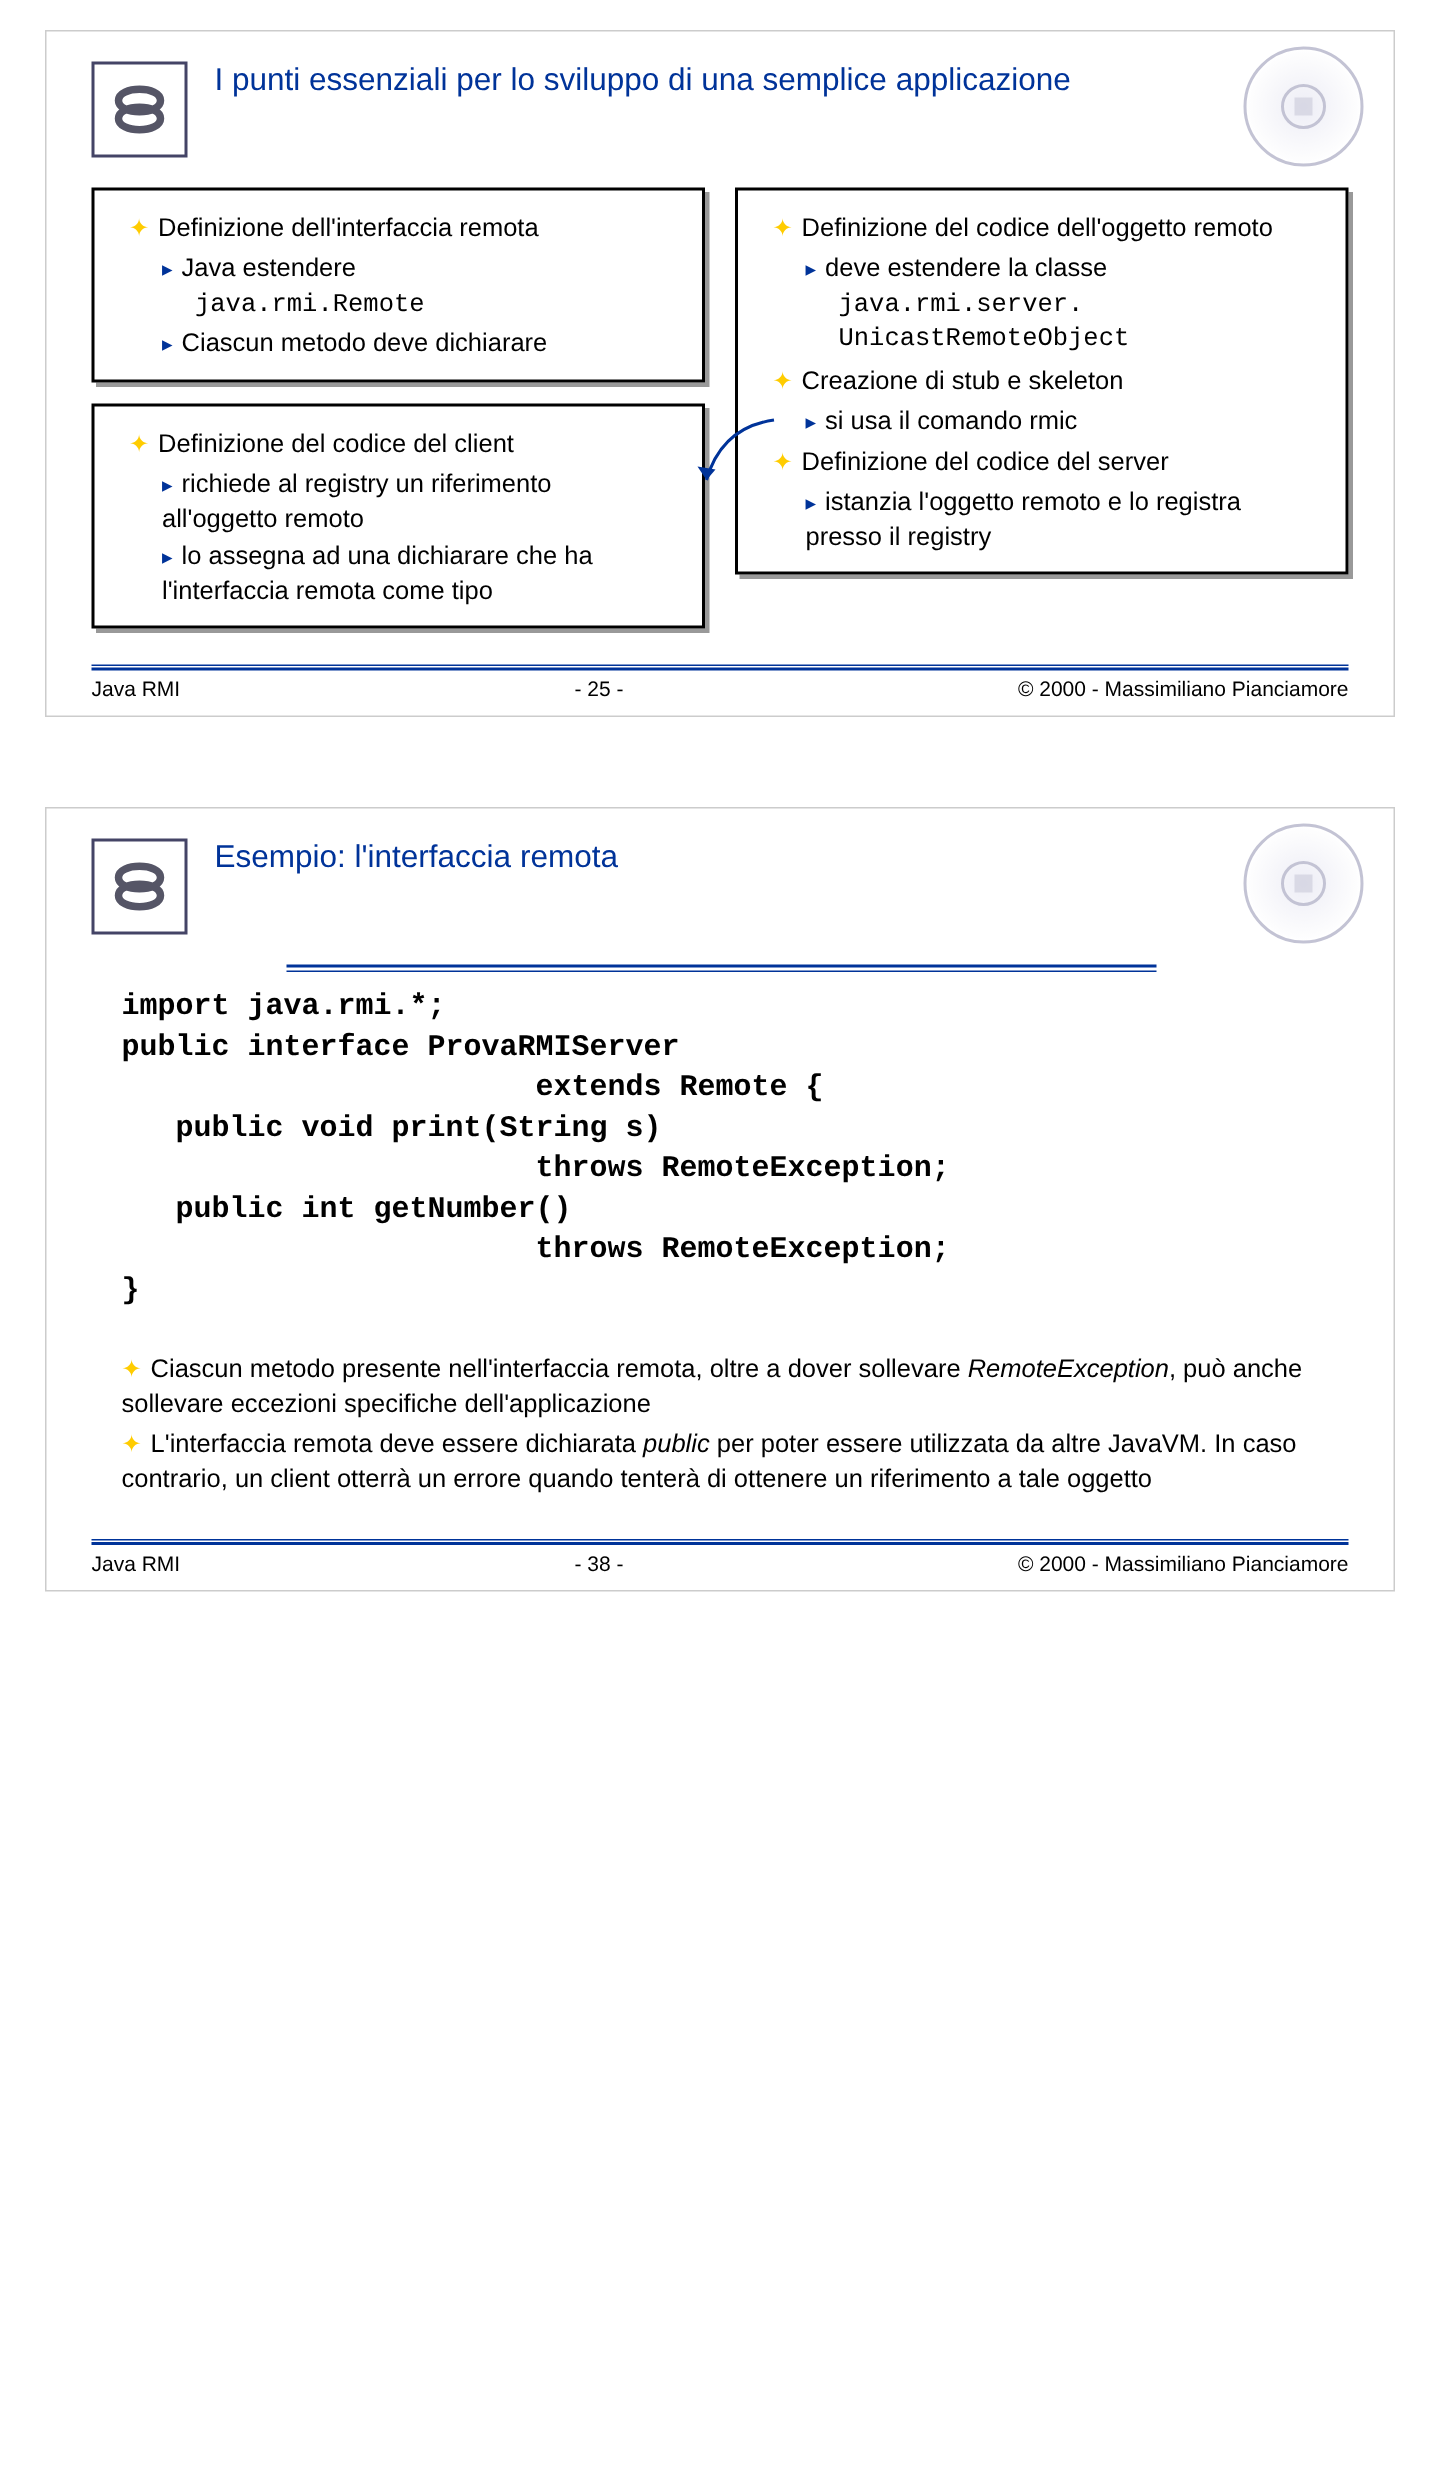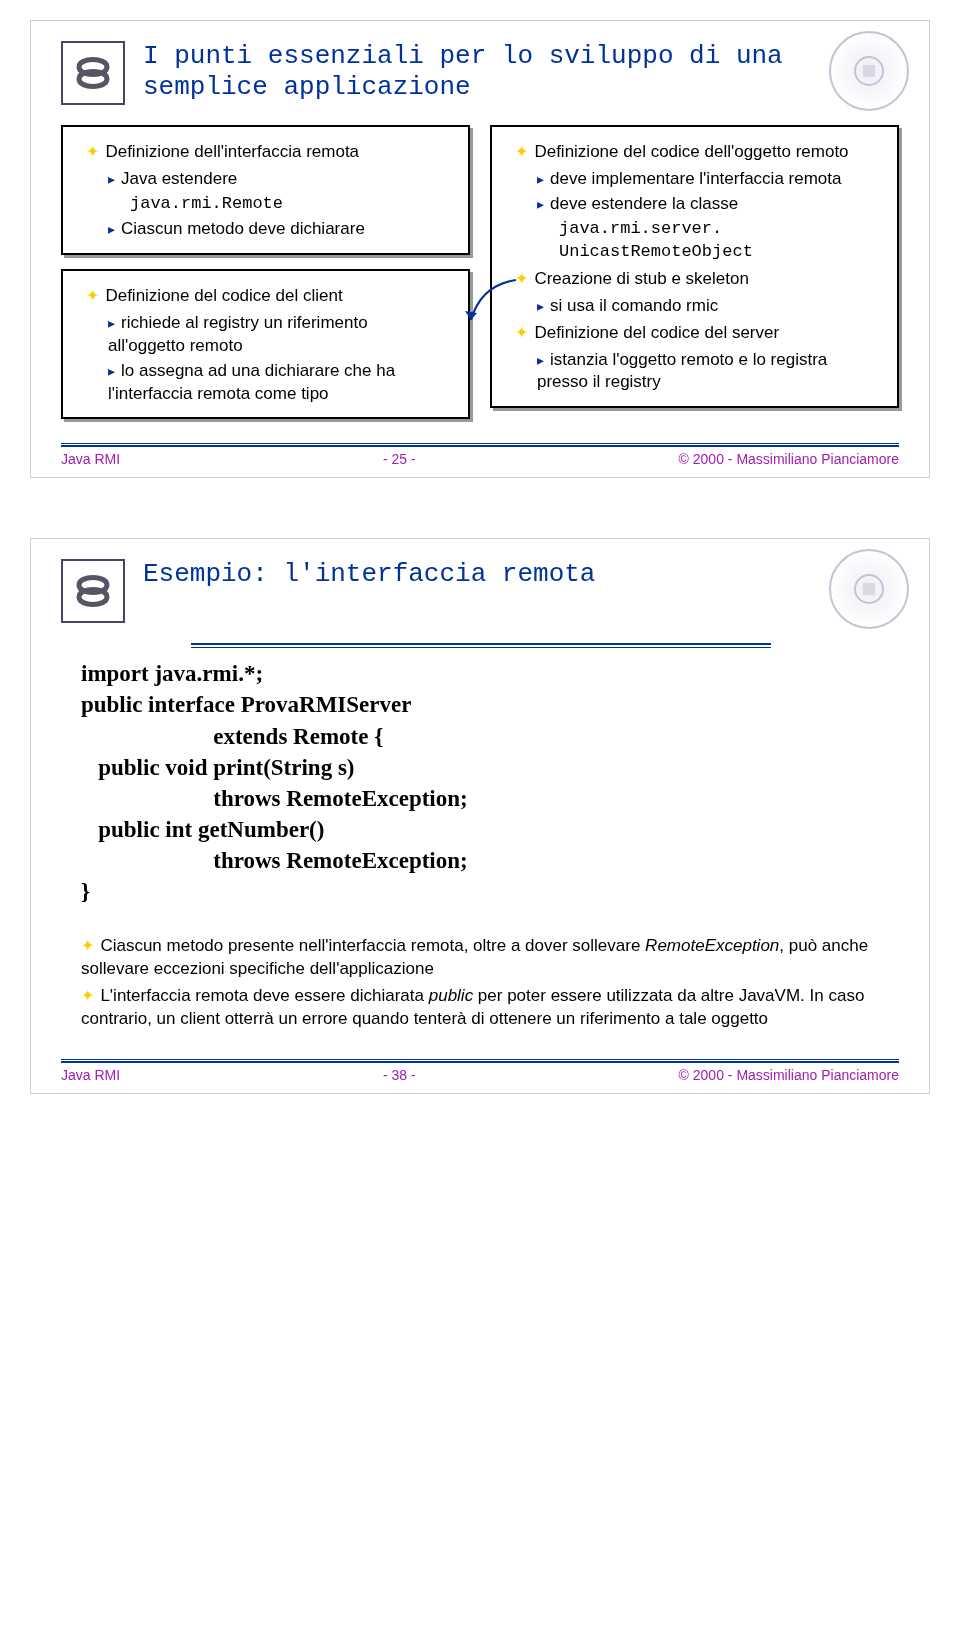--- a/index.html
+++ b/index.html
@@ -35,25 +35,24 @@
     background: #fff;
     display: flex;
     align-items: center;
     justify-content: center;
     margin-right: 18px;
     flex-shrink: 0;
   }
   .logo svg { display:block; }
   .title {
     color: #003399;
-    font-size: 26px;
+    font-size: 21px;
     font-weight: normal;
     line-height: 1.2;
     flex: 1;
-    font-family: Liberation Mono, monospace;
   }
   .seal {
     width: 80px;
     height: 80px;
     position: absolute;
     right: -10px;
     top: -10px;
     opacity: 0.5;
   }
   .seal-circle {
@@ -117,40 +116,40 @@
   .l3 {
     margin: 2px 0 2px 44px;
   }
   .mono {
     font-family: "Courier New", monospace;
   }
   .footer {
     display: flex;
     justify-content: space-between;
     font-size: 14px;
-    color: #a21caf;
+    color: #000000;
     margin-top: 12px;
     border-top: 2px solid #003399;
     padding-top: 4px;
     position: relative;
   }
   .footer::before {
     content:"";
     position:absolute;
     left:0; right:0; top:-4px;
     border-top:1px solid #003399;
   }
   .arrow-connector {
     position: absolute;
     left: 400px;
     top: 150px;
   }
   .code-block {
-    font-family: Liberation Serif, serif;
-    font-size: 23px;
+    font-family: Liberation Mono, monospace;
+    font-size: 20px;
     font-weight: bold;
     line-height: 1.35;
     margin: 10px 0 28px 20px;
     white-space: pre;
   }
   .bullets {
     margin: 10px 20px 30px 20px;
   }
   .italic { font-style: italic; margin-top: 43px; }
 </style>
@@ -194,21 +193,20 @@
       <div class="box">
         <div class="l1"><span class="star">✦</span><span>Definizione del codice del client</span></div>
         <div class="l2"><span class="arrow-marker">▸</span><span>richiede al registry un riferimento all'oggetto remoto</span></div>
         <div class="l2"><span class="arrow-marker">▸</span><span>lo assegna ad una dichiarare che ha l'interfaccia remota come tipo</span></div>
       </div>
     </div>
 
     <div class="col">
       <div class="box">
         <div class="l1"><span class="star">✦</span><span>Definizione del codice dell'oggetto remoto</span></div>
-        <div class="l2"><span class="arrow-marker">▸</span><span>deve implementare l'interfaccia remota</span></div>
         <div class="l2"><span class="arrow-marker">▸</span><span>deve estendere la classe</span></div>
         <div class="l3 mono">java.rmi.server. UnicastRemoteObject</div>
         <div class="l1"><span class="star">✦</span><span>Creazione di stub e skeleton</span></div>
         <div class="l2"><span class="arrow-marker">▸</span><span>si usa il comando rmic</span></div>
         <div class="l1"><span class="star">✦</span><span>Definizione del codice del server</span></div>
         <div class="l2"><span class="arrow-marker">▸</span><span>istanzia l'oggetto remoto e lo registra presso il registry</span></div>
       </div>
     </div>
   </div>
 

